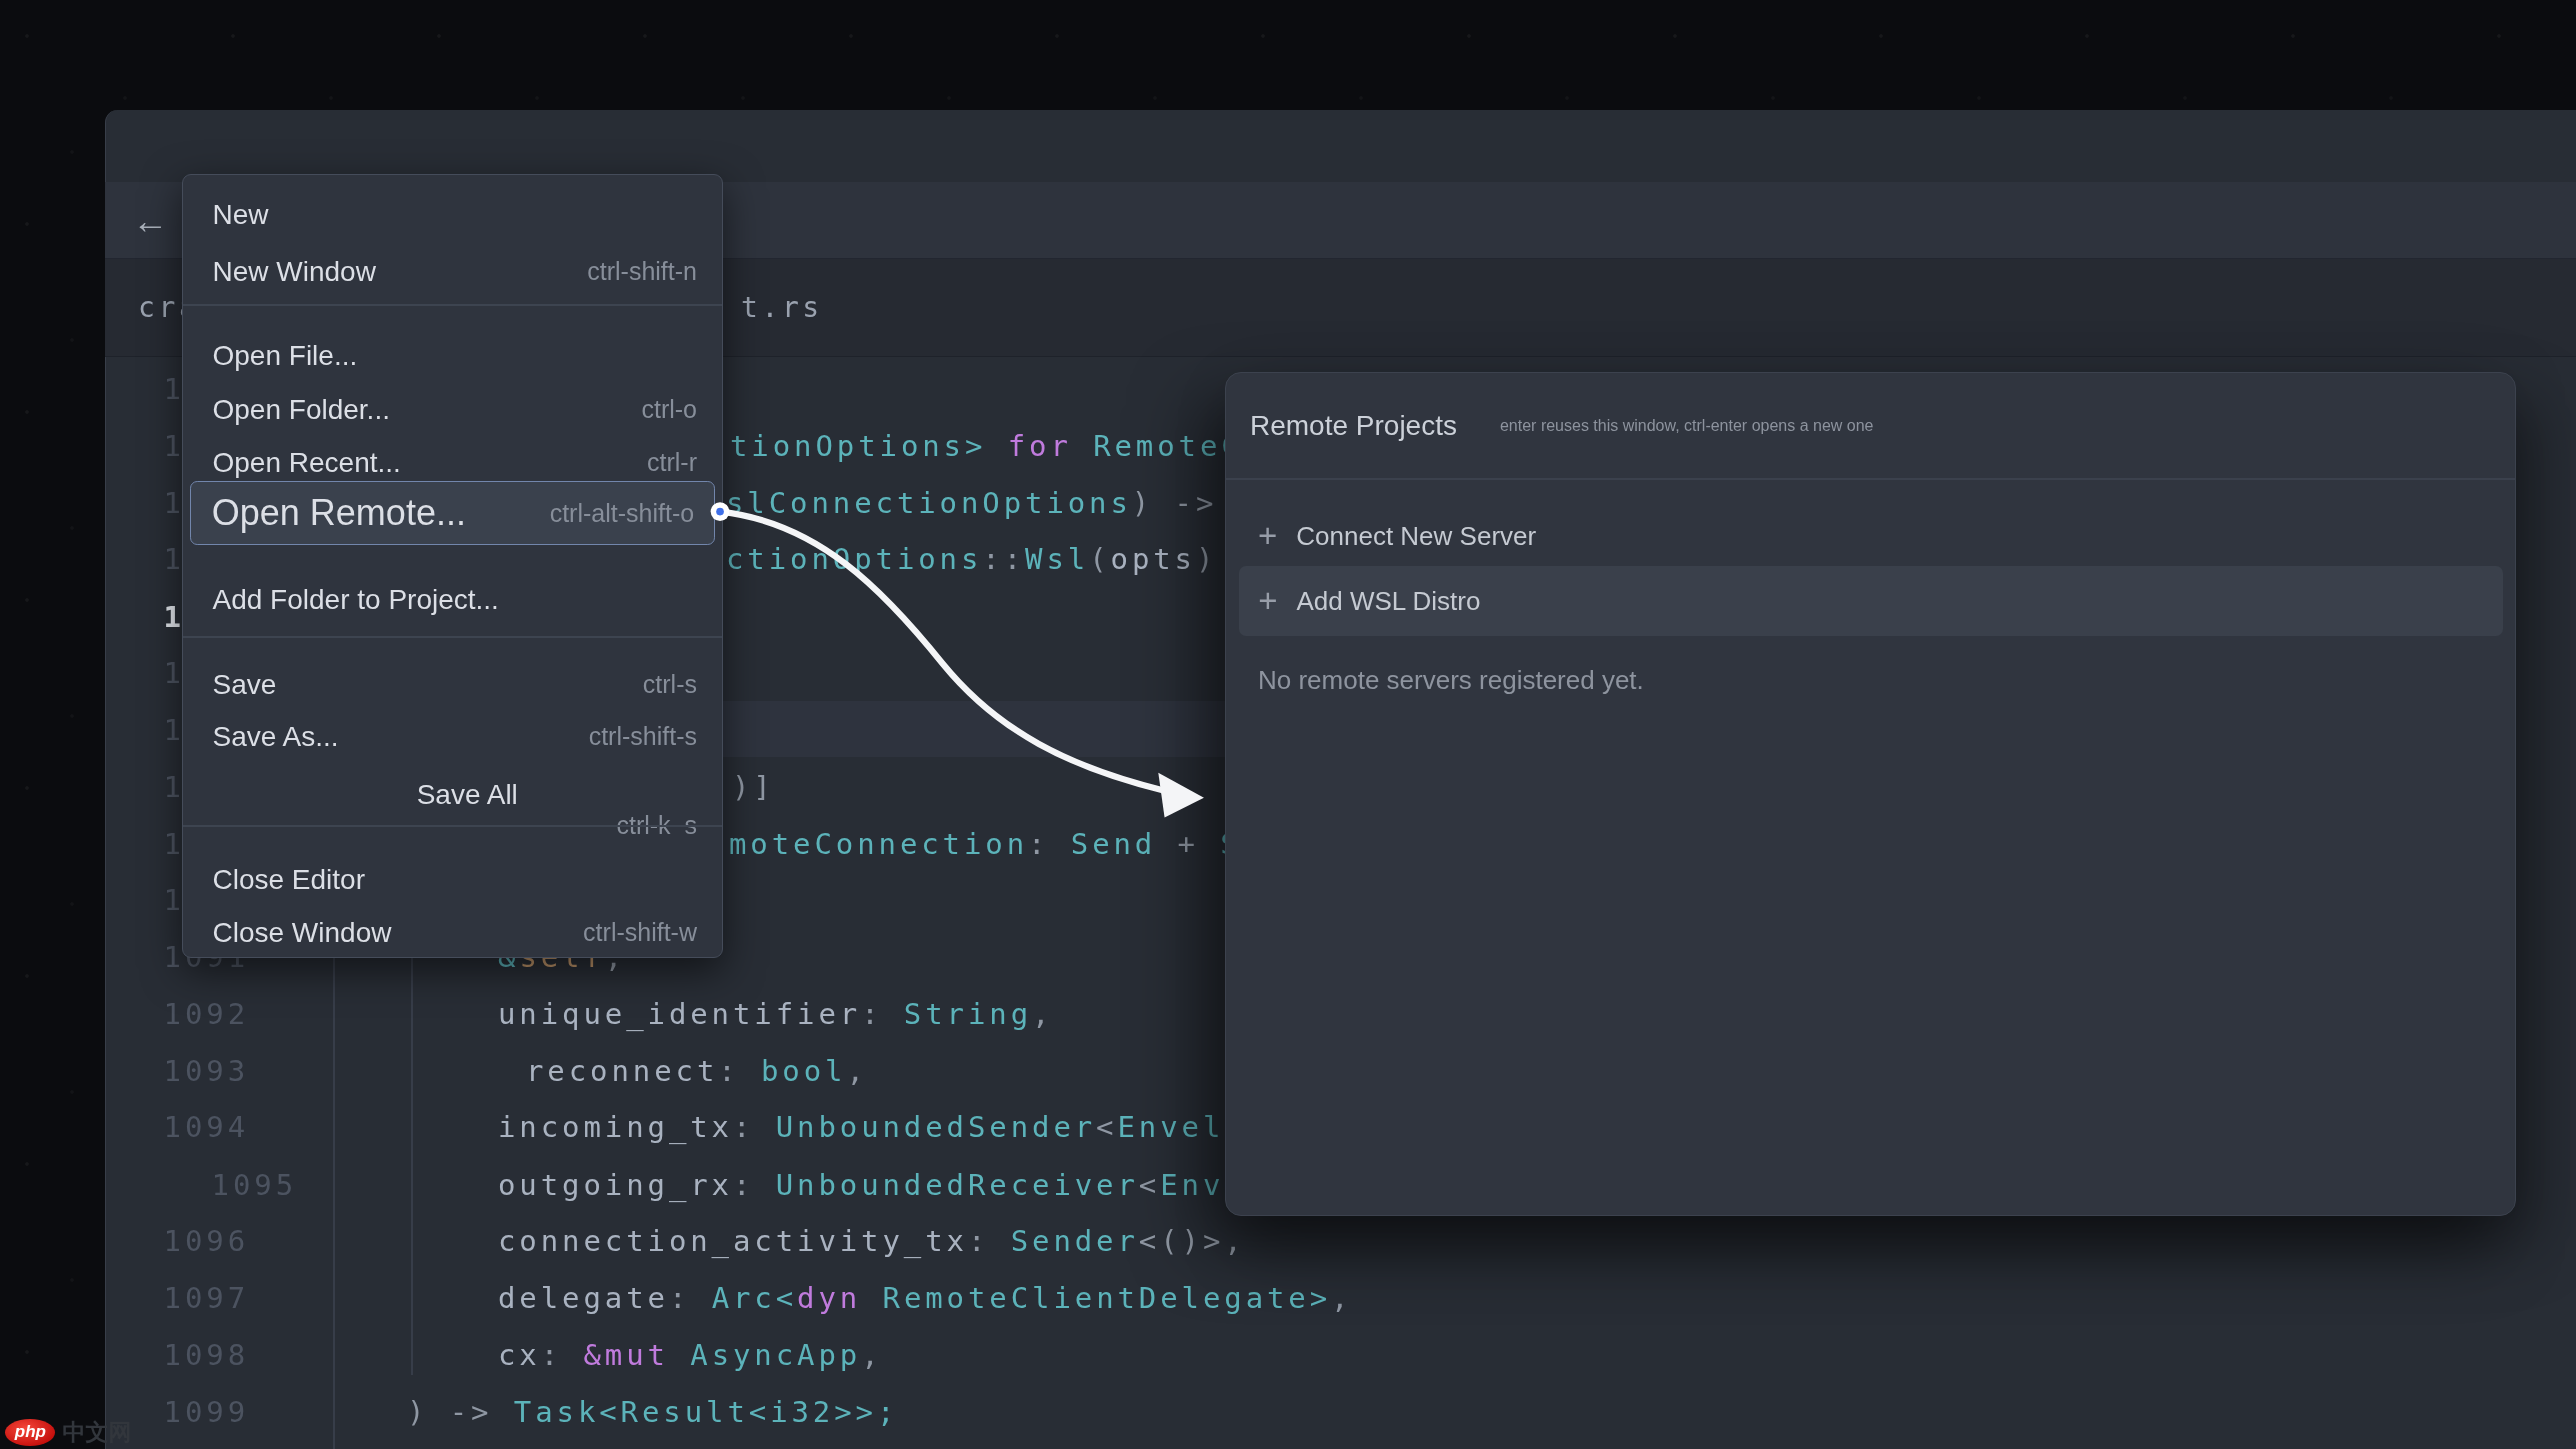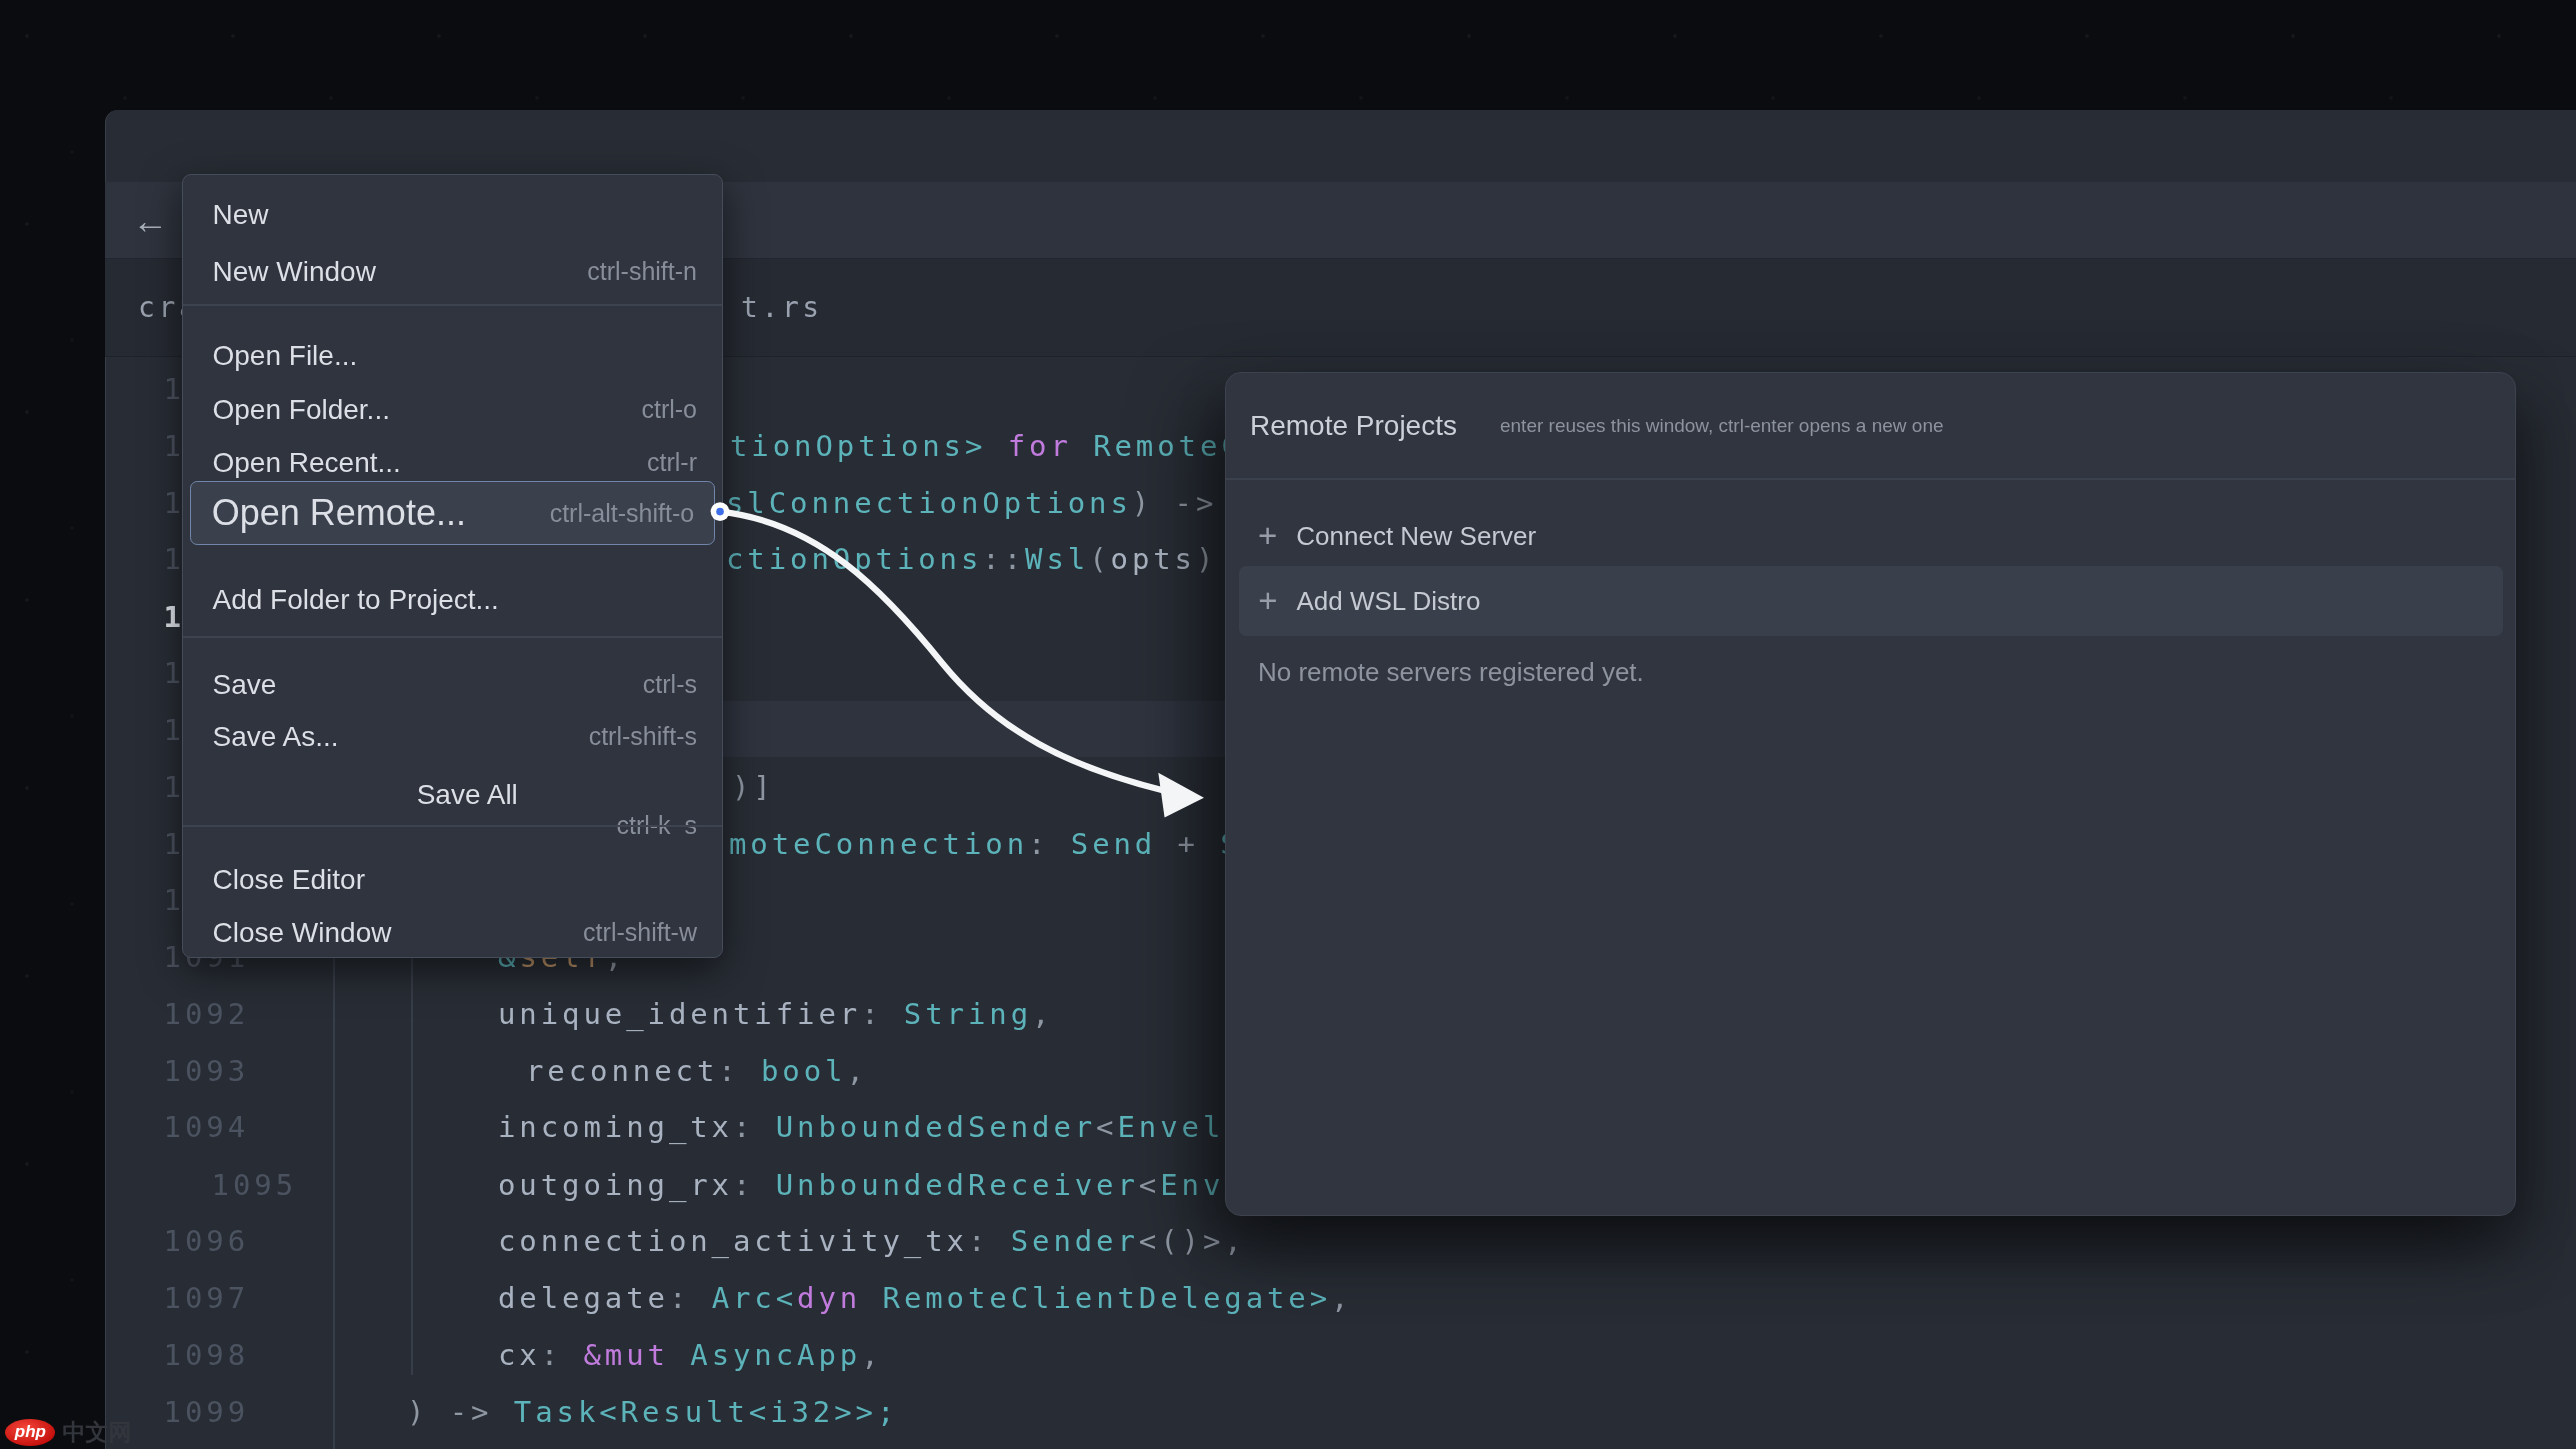--- a/index.html
+++ b/index.html
@@ -52,30 +52,30 @@
            border:1.8px solid #7286ac;border-radius:7.2px;display:flex;align-items:center;box-sizing:border-box;}
   .menu-hi .lbl{margin-left:20.6px;font-size:36px;color:#dcdfe6;}
   .menu-hi .sc{margin-left:auto;margin-right:19.7px;font-size:25px;color:#878e9a;white-space:pre;}
 
   
   .dialog{left:1225px;top:372px;width:1291px;height:844px;background:#30353f;
           border:0.9px solid #3c424e;border-radius:16px;box-sizing:border-box;
           box-shadow:-25px 29px 67px rgba(0,0,0,0.5), 19.7px 29px 63px rgba(0,0,0,0.35);}
   .dlg-header{position:absolute;left:0;top:0;width:100%;height:105px;display:flex;align-items:center;}
   .dlg-title{margin-left:24px;font-size:28px;color:#ccd1d9;}
-  .dlg-hint{margin-left:43px;margin-top:0;font-size:19px;color:#8d939e;}
+  .dlg-hint{margin-left:43px;margin-top:0;font-size:16px;color:#8d939e;}
   .dlg-sep{position:absolute;left:0;top:105px;width:100%;height:1.8px;background:#3b414d;}
   .dlg-item{position:absolute;left:0;width:100%;height:54px;display:flex;align-items:center;}
   .dlg-item .plus{margin-left:32px;font-size:33px;font-weight:300;color:#979da8;line-height:0;}
   .dlg-item .dlbl{margin-left:19px;font-size:26px;color:#c5cad2;}
   .dlg-item-box{position:absolute;left:12.5px;right:12.5px;top:193px;height:70px;background:#3a404b;
                 border-radius:7.2px;display:flex;align-items:center;}
   .dlg-item-box .plus{margin-left:19.7px;font-size:33px;font-weight:300;color:#979da8;line-height:0;}
   .dlg-item-box .dlbl{margin-left:19px;font-size:26px;color:#c5cad2;}
-  .dlg-empty{position:absolute;left:32px;top:284px;font-size:26px;color:#8e949f;}
+  .dlg-empty{position:absolute;left:32px;top:292px;font-size:26px;color:#8e949f;}
 
   
   #arrow-layer{left:0;top:0;width:2576px;height:1449px;pointer-events:none;}
 
   
   .watermark{left:5.4px;top:1417px;height:30px;display:flex;align-items:center;}
   .wm-ellipse{width:50px;height:27px;border-radius:50%;background:radial-gradient(ellipse at 40% 35%,#f5473a,#c40f0c 75%);
               display:flex;align-items:center;justify-content:center;
               color:#fff;font-size:17px;font-weight:bold;font-style:italic;}
   .wm-text{margin-left:7.2px;font-size:23px;font-weight:bold;color:#32363c;}

